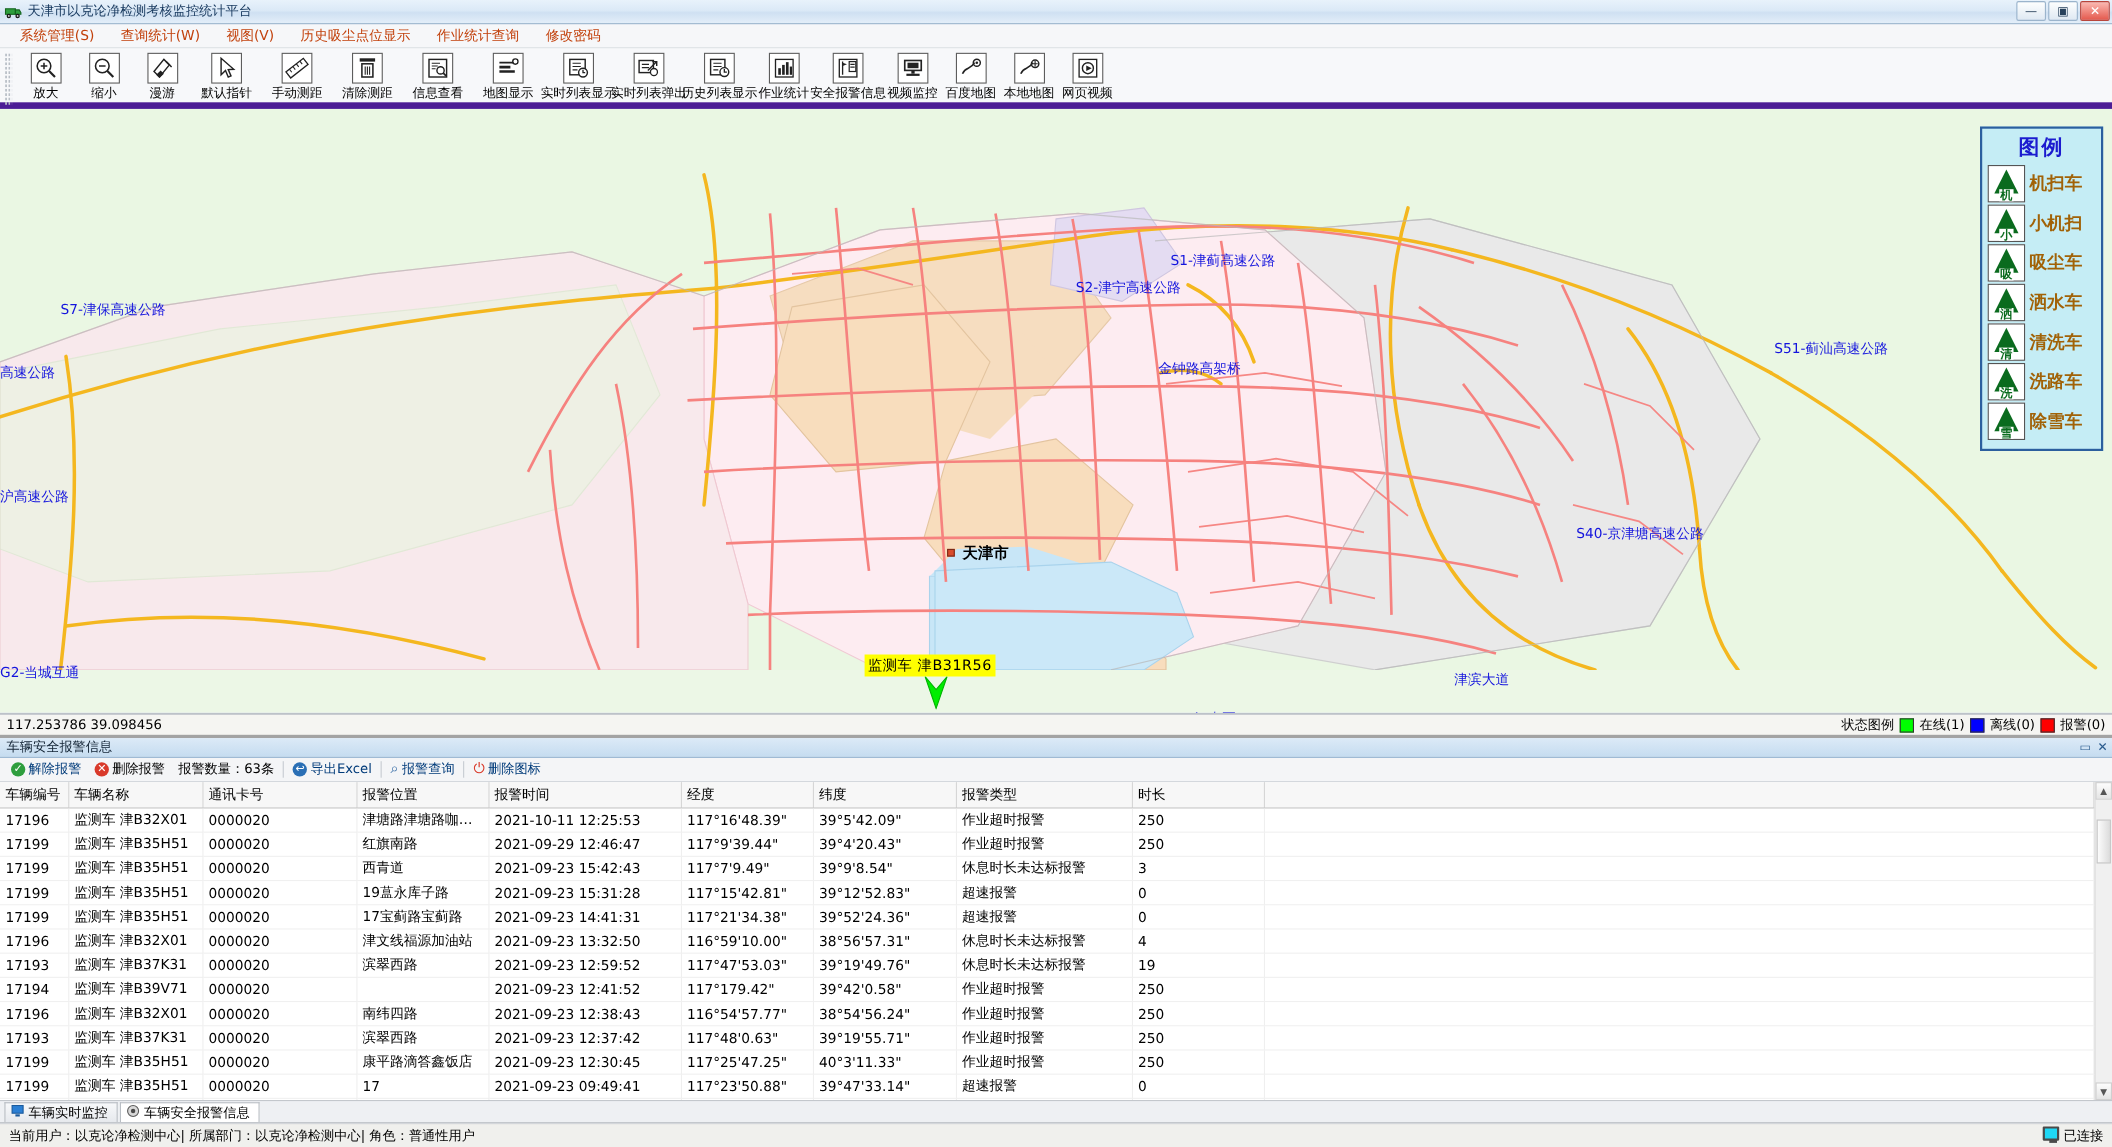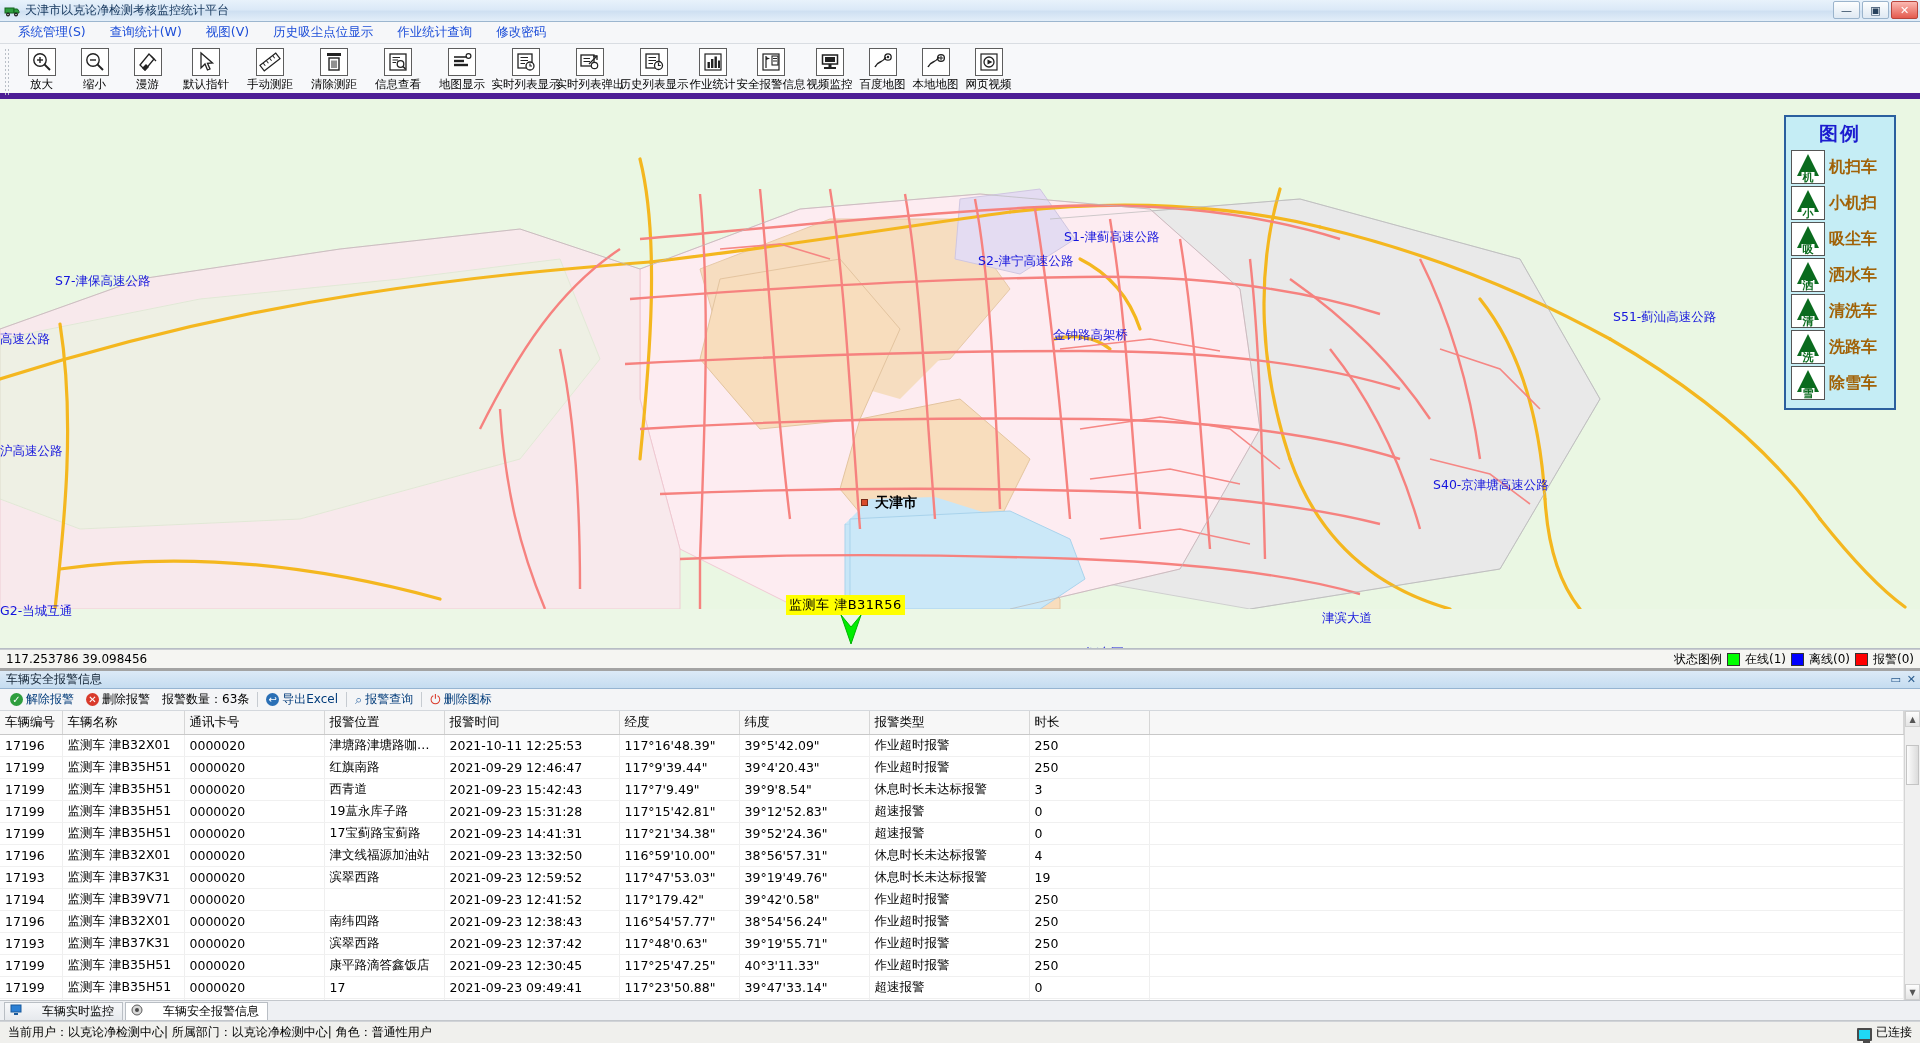--- a/index.html
+++ b/index.html
@@ -43,21 +43,21 @@
 
   
   .menubar {
     height: 22px; min-height: 22px;
     background: #f6f7f9;
     border-bottom: 1px solid #d9dde2;
     display: flex; align-items: center;
     padding-left: 6px;
   }
   .menuitem {
-    padding: 2px 12px; font-size: 12.5px; color: #1d4ed8;
+    padding: 2px 12px; font-size: 12.5px; color: #c2410c;
     cursor: default;
   }
 
   
   .toolbar {
     height: 55px; min-height: 55px;
     background: #f7f8fa;
     border-bottom: 6px solid #4c1d95;
     display: flex; align-items: flex-start;
     padding-left: 4px; padding-top: 2px;
@@ -112,21 +112,21 @@
     position: absolute; background: #ffff00; color: #000;
     font-size: 13px; padding: 1px 3px; white-space: nowrap;
     font-weight: normal; letter-spacing: 0.5px;
   }
   .veh-arrow {
     position: absolute; width: 0; height: 0;
   }
 
   
   .legend {
-    position: absolute; right: 24px; top: 16px;
+    position: absolute; right: 8px; top: 16px;
     width: 112px;
     background: #c5edf5;
     border: 2px solid #2b5f9e;
     padding: 4px 5px 6px 5px;
     z-index: 40;
   }
   .legend-title {
     text-align: center; color: #1b1bcf; font-size: 19px; font-weight: bold;
     letter-spacing: 2px; margin-bottom: 3px;
   }
@@ -221,36 +221,36 @@
               border: 1px solid #c4c4c4; }
   .vs-track { flex: 1 1 auto; }
 
   
   .tabbar {
     height: 20px; min-height: 20px;
     background: #eef0f3; border-bottom: 1px solid #c3c7cc;
     display: flex; align-items: flex-end; padding-left: 4px;
   }
   .tab {
-    display: flex; align-items: center; gap: 20px;
+    display: flex; align-items: center; gap: 4px;
     padding: 2px 8px 2px 5px; font-size: 12px; color: #000;
     border: 1px solid #b9bec4; border-bottom: none;
     background: linear-gradient(180deg,#f7f8fa,#e6e9ed);
     margin-right: 2px; height: 18px;
   }
   .tab.active { background: #fff; }
 
   
   .botbar {
     height: 22px; min-height: 22px;
     background: #f0f0ed; border-top: 1px solid #d0d3d7;
     display: flex; align-items: center; justify-content: space-between;
     padding: 0 8px; font-size: 12px; color: #000;
   }
-  .conn { display: flex; align-items: flex-end; gap: 4px; }
+  .conn { display: flex; align-items: flex-start; gap: 4px; }
   .monitor-ico { width: 15px; height: 13px; background: #1fd8f5; border: 2px solid #4a4a4a; border-radius: 1px; position: relative; }
   .monitor-ico:after { content:''; position:absolute; left:4px; bottom:-4px; width:7px;height:3px;background:#4a4a4a; }
 </style>
 </head>
 <body>
 
 <div id="app">
 
   <div class="titlebar">
     <span class="tb-icon">

